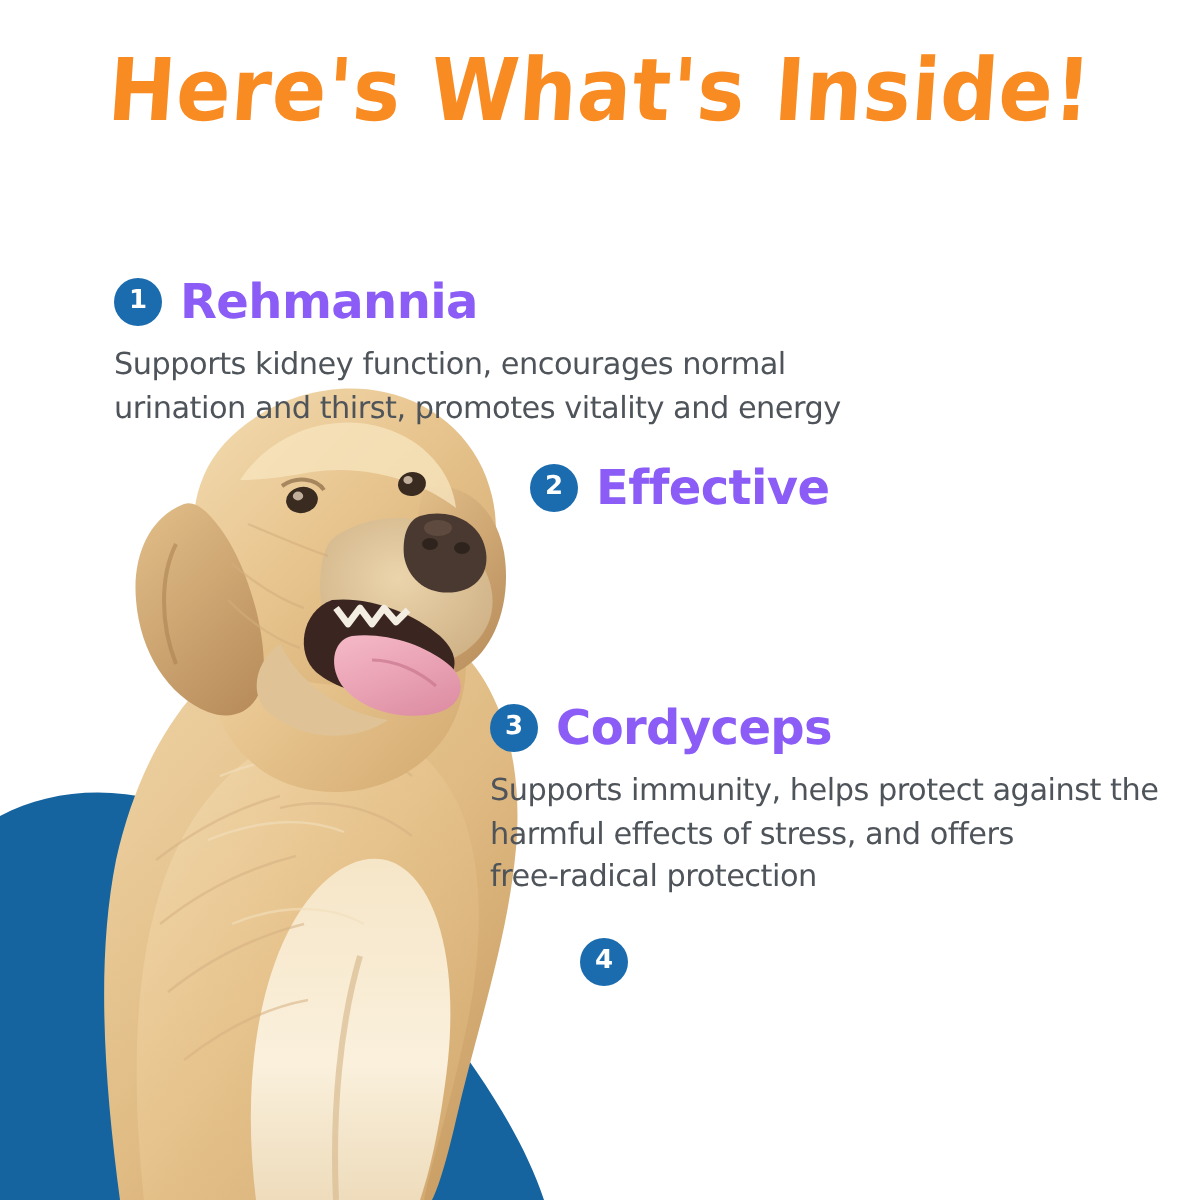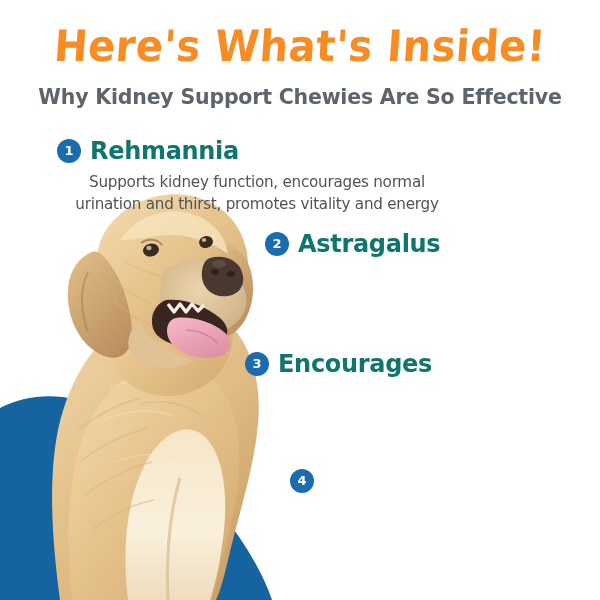--- a/index.html
+++ b/index.html
@@ -88,32 +88,31 @@
     line-height: 24px;
     text-align: center;
     flex: 0 0 auto;
     margin-right: 9px;
   }
   .item-title {
     font-family: "DejaVu Sans", sans-serif;
     font-weight: bold;
     font-size: 24px;
     line-height: 26px;
-    color: #0f766e;
+    color: #8b5cf6;
     letter-spacing: -0.3px;
   }
   .item-desc {
     font-family: "DejaVu Sans", sans-serif;
     font-size: 15.2px;
     line-height: 21.5px;
     color: #4e545a;
     margin-top: 8px;
     letter-spacing: -0.25px;
     white-space: pre-line;
-    text-align: center;
   }
 
   
   #item-1 { left: 57px;  top: 138px; width: 400px; }
   #item-2 { left: 265px; top: 231px; width: 330px; }
   #item-3 { left: 245px; top: 351px; width: 350px; }
   #item-4 { left: 290px; top: 469px; width: 310px; }
 </style>
 </head>
 <body>
@@ -277,44 +276,46 @@
 
     <g stroke="#D2AE7E" stroke-width="1.2" fill="none" opacity="0.55">
       <path d="M 116,282 C 128,292 140,300 152,304"></path>
       <path d="M 114,300 C 126,312 138,320 150,324"></path>
       <path d="M 124,262 C 138,268 152,274 164,278"></path>
     </g>
   </svg>
 
   <div class="header">
     <div class="title">Here's What's Inside!</div>
-    <div class="subtitle">Why Kidney Support Chewies Are So Effective</div>
   </div>
 
   <div class="item" id="item-1">
     <div class="item-head">
       <div class="badge">1</div>
       <div class="item-title">Rehmannia</div>
     </div>
     <div class="item-desc">Supports kidney function, encourages normal
 urination and thirst, promotes vitality and energy</div>
   </div>
 
   <div class="item" id="item-2">
     <div class="item-head">
       <div class="badge">2</div>
-      <div class="item-title">Astragalus</div>
+      <div class="item-title">Effective</div>
     </div>
   </div>
 
   <div class="item" id="item-3">
     <div class="item-head">
       <div class="badge">3</div>
-      <div class="item-title">Encourages</div>
+      <div class="item-title">Cordyceps</div>
     </div>
+    <div class="item-desc">Supports immunity, helps protect against the
+harmful effects of stress, and offers
+free-radical protection</div>
   </div>
 
   <div class="item" id="item-4">
     <div class="item-head">
       <div class="badge">4</div>
     </div>
   </div>
 
 </div>
 

